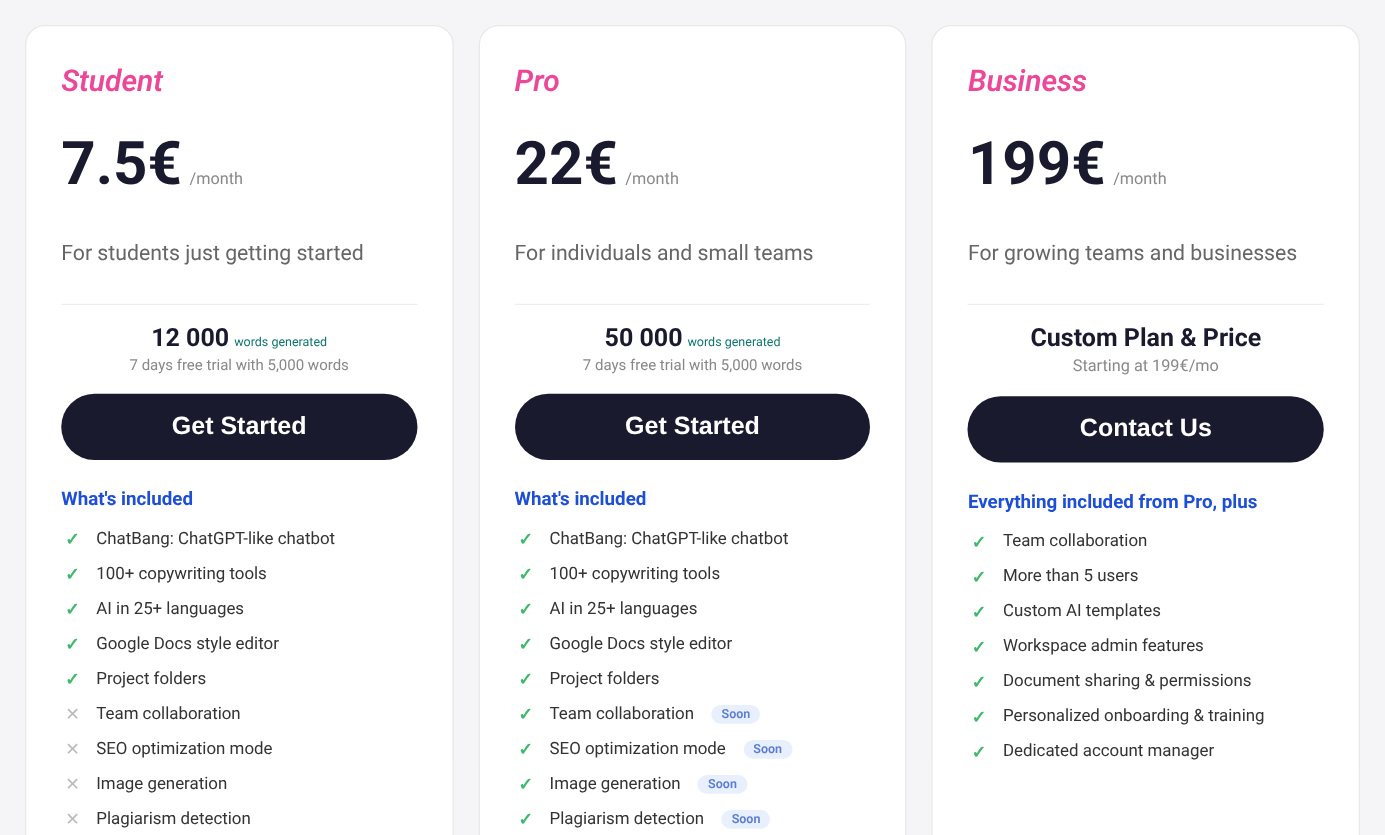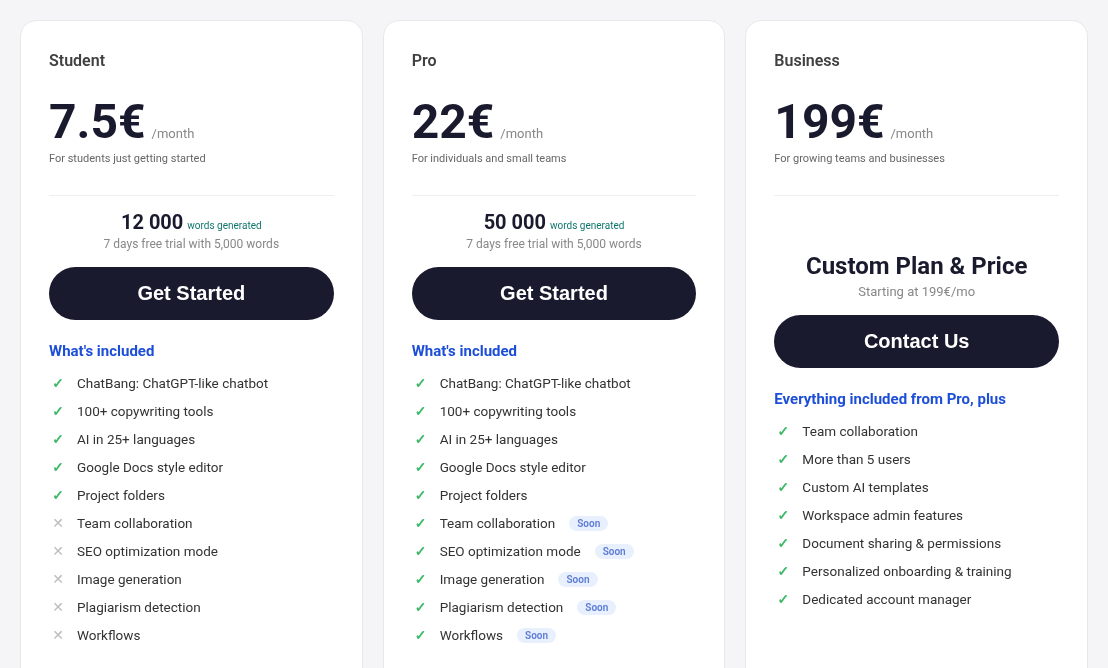--- a/index.html
+++ b/index.html
@@ -21,46 +21,48 @@
     .pricing-card {
       background: #fff;
       border-radius: 16px;
       padding: 30px 28px;
       flex: 1;
       border: 1px solid #e8e8e8;
       display: flex;
       flex-direction: column;
     }
     .plan-name {
-      font-size: 16px;
+      font-size: 24px;
       font-weight: 600;
-      color: #404040;
+      color: #ec4899;
       margin-bottom: 8px;
+      font-style: italic;
     }
     .price-row {
       display: flex;
       align-items: baseline;
       gap: 6px;
       margin-bottom: 6px;
       margin-top: 20px;
     }
     .price-amount {
       font-size: 48px;
       font-weight: 700;
       color: #1a1a2e;
       line-height: 1;
     }
     .price-period {
       font-size: 13px;
       color: #888;
     }
     .price-desc {
-      font-size: 11px;
+      font-size: 17px;
       color: #666;
       margin-bottom: 16px;
+      margin-top: 32px;
     }
     .divider {
       border: none;
       border-top: 1px solid #eee;
       margin: 14px 0;
     }
     .words-section {
       text-align: center;
       margin-bottom: 16px;
     }
@@ -78,24 +80,23 @@
       font-size: 12px;
       color: #888;
       display: block;
       margin-top: 3px;
     }
     .custom-plan {
       text-align: center;
       margin-bottom: 16px;
     }
     .custom-plan-title {
-      font-size: 24px;
+      font-size: 20px;
       font-weight: 700;
       color: #1a1a2e;
-      margin-top: 42px;
     }
     .custom-plan-sub {
       font-size: 13px;
       color: #888;
       margin-top: 4px;
     }
     .cta-button {
       width: 100%;
       background: #1a1a2e;
       color: #fff;

